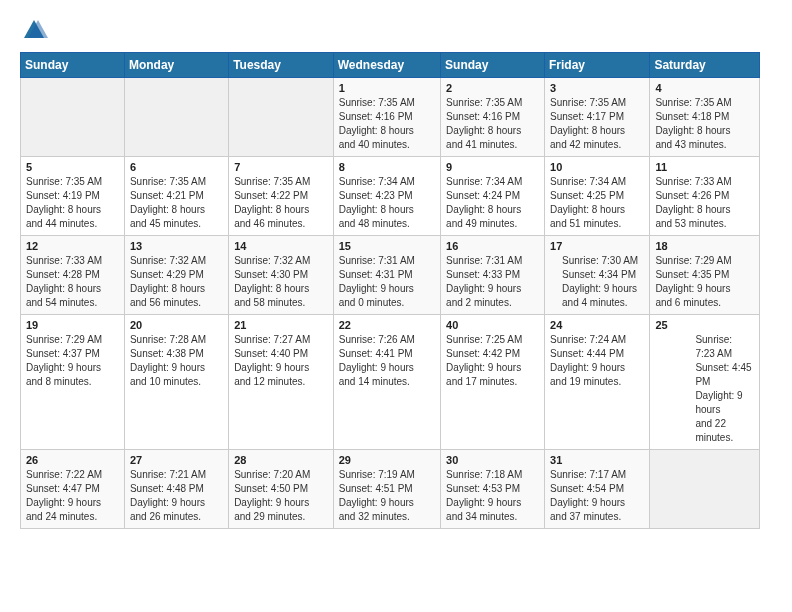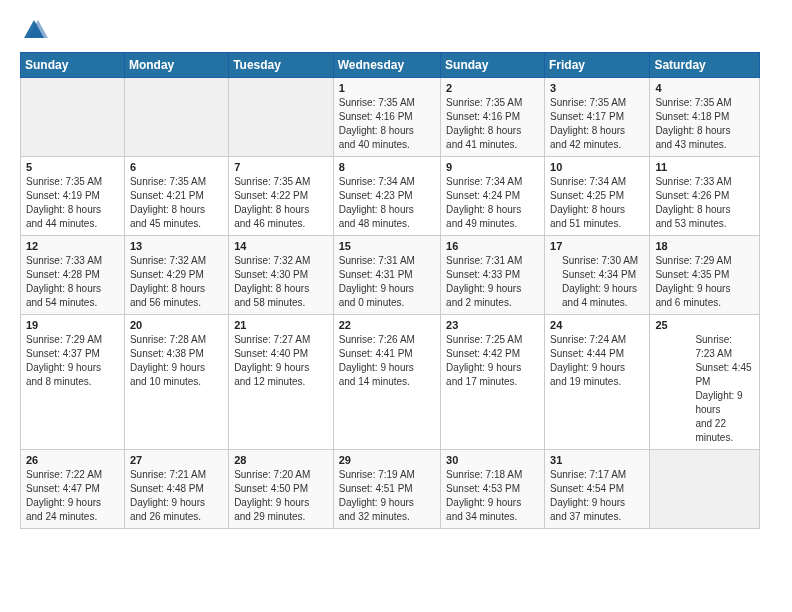--- a/index.html
+++ b/index.html
@@ -287,21 +287,21 @@
 and 12 minutes.</div>
           </td>
           <td>
             <span class="day-num">22</span>
             <div class="day-info" style="white-space: pre-line;">Sunrise: 7:26 AM
 Sunset: 4:41 PM
 Daylight: 9 hours
 and 14 minutes.</div>
           </td>
           <td>
-            <span class="day-num">23</span>
+            <span class="day-num">40</span>
             <div class="day-info" style="white-space: pre-line;">Sunrise: 7:25 AM
 Sunset: 4:42 PM
 Daylight: 9 hours
 and 17 minutes.</div>
           </td>
           <td>
             <span class="day-num">24</span>
             <div class="day-info" style="white-space: pre-line;">Sunrise: 7:24 AM
 Sunset: 4:44 PM
 Daylight: 9 hours

